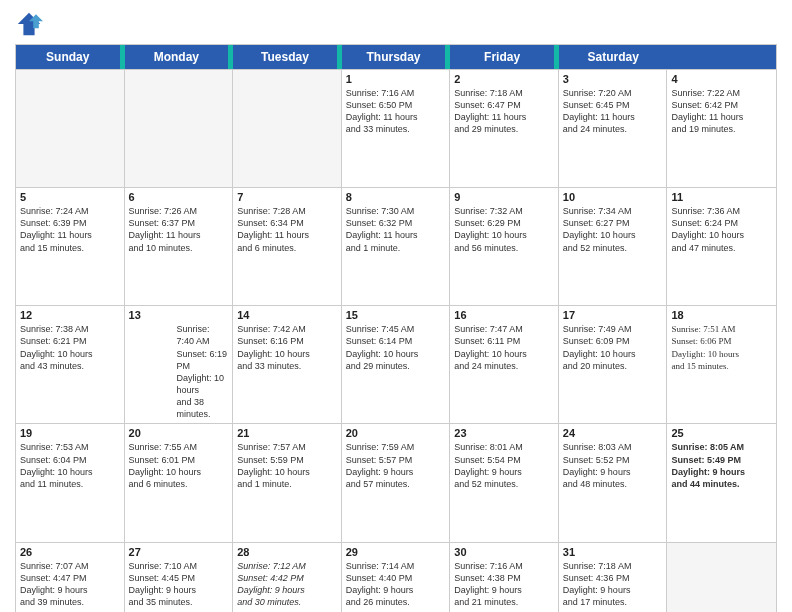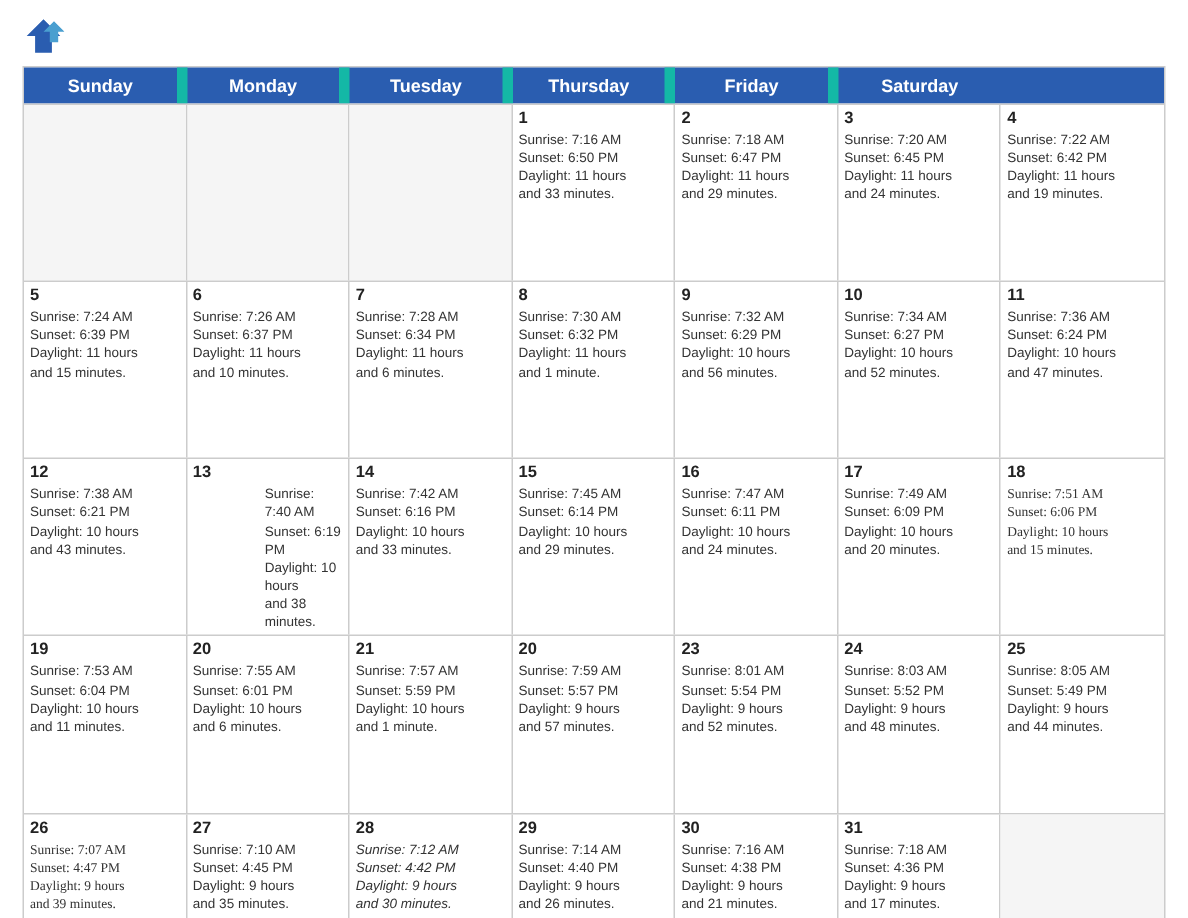--- a/index.html
+++ b/index.html
@@ -69,21 +69,21 @@
       display: grid;
       grid-template-columns: repeat(7, 1fr);
       background: #2a5db0;
     }
     .cal-header-cell {
       color: #fff;
       font-size: 12px;
       font-weight: bold;
       padding: 5px 4px;
       text-align: center;
-      border-right: 7px solid #14b8a6;
+      border-right: 5px solid #14b8a6;
     }
     .cal-header-cell:last-child { border-right: none; }
     .cal-body {
       flex: 1;
       display: grid;
       grid-template-rows: repeat(5, 1fr);
     }
     .cal-row {
       display: grid;
       grid-template-columns: repeat(7, 1fr);
@@ -316,30 +316,30 @@
           </div>
           <div class="cal-cell">
             <div class="day-num">24</div>
             <div class="day-info" style="white-space: pre-line;">Sunrise: 8:03 AM
 Sunset: 5:52 PM
 Daylight: 9 hours
 and 48 minutes.</div>
           </div>
           <div class="cal-cell">
             <div class="day-num">25</div>
-            <div class="day-info" style="white-space: pre-line;">Sunrise: 8:05 AM
+            <div class="day-info" style="white-space: pre-line; font-weight: bold;">Sunrise: 8:05 AM
 Sunset: 5:49 PM
 Daylight: 9 hours
 and 44 minutes.</div>
           </div>
         </div>
         <div class="cal-row">
           <div class="cal-cell">
             <div class="day-num">26</div>
-            <div class="day-info" style="white-space: pre-line; font-family: Liberation Serif, serif;">Sunrise: 7:07 AM
+            <div class="day-info" style="white-space: pre-line;">Sunrise: 7:07 AM
 Sunset: 4:47 PM
 Daylight: 9 hours
 and 39 minutes.</div>
           </div>
           <div class="cal-cell">
             <div class="day-num">27</div>
             <div class="day-info" style="white-space: pre-line;">Sunrise: 7:10 AM
 Sunset: 4:45 PM
 Daylight: 9 hours
 and 35 minutes.</div>

